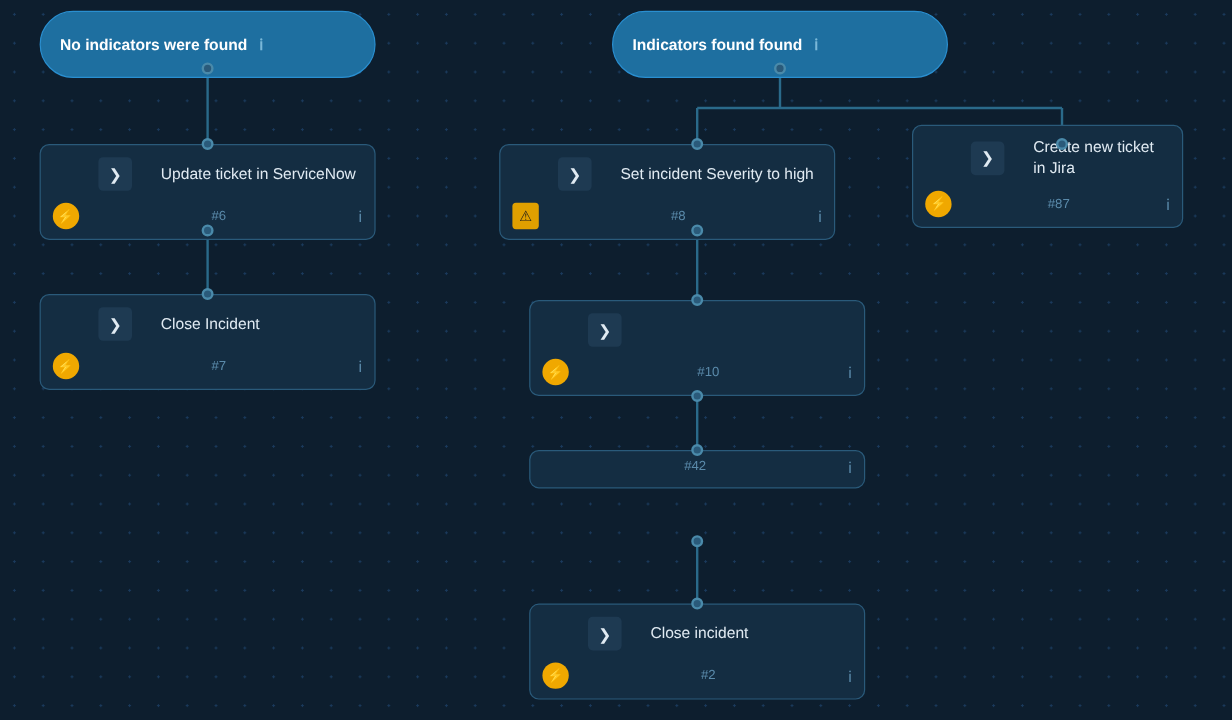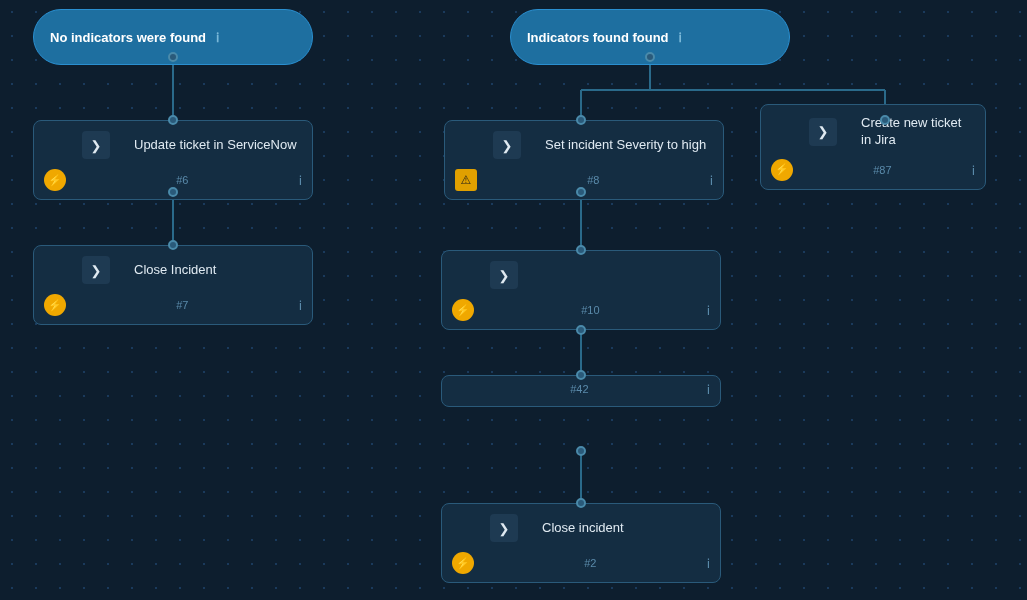--- a/index.html
+++ b/index.html
@@ -223,21 +223,21 @@
       <div class="node-icon-arrow"></div>
       <span class="node-title">Close Incident</span>
     </div>
     <div class="node-footer">
       <div class="badge badge-yellow">⚡</div>
       <span class="node-id">#7</span>
       <span class="info-btn">ℹ</span>
     </div>
   </div>
 
-  <div class="action-node" style="left: 444px; top: 120px; width: 280px;">
+  <div class="action-node" style="left: 416px; top: 120px; width: 280px;">
     <div class="node-header">
       <div class="node-icon-arrow"></div>
       <span class="node-title">Set incident Severity to high</span>
     </div>
     <div class="node-footer">
       <div class="badge-warning">⚠</div>
       <span class="node-id">#8</span>
       <span class="info-btn">ℹ</span>
     </div>
   </div>

